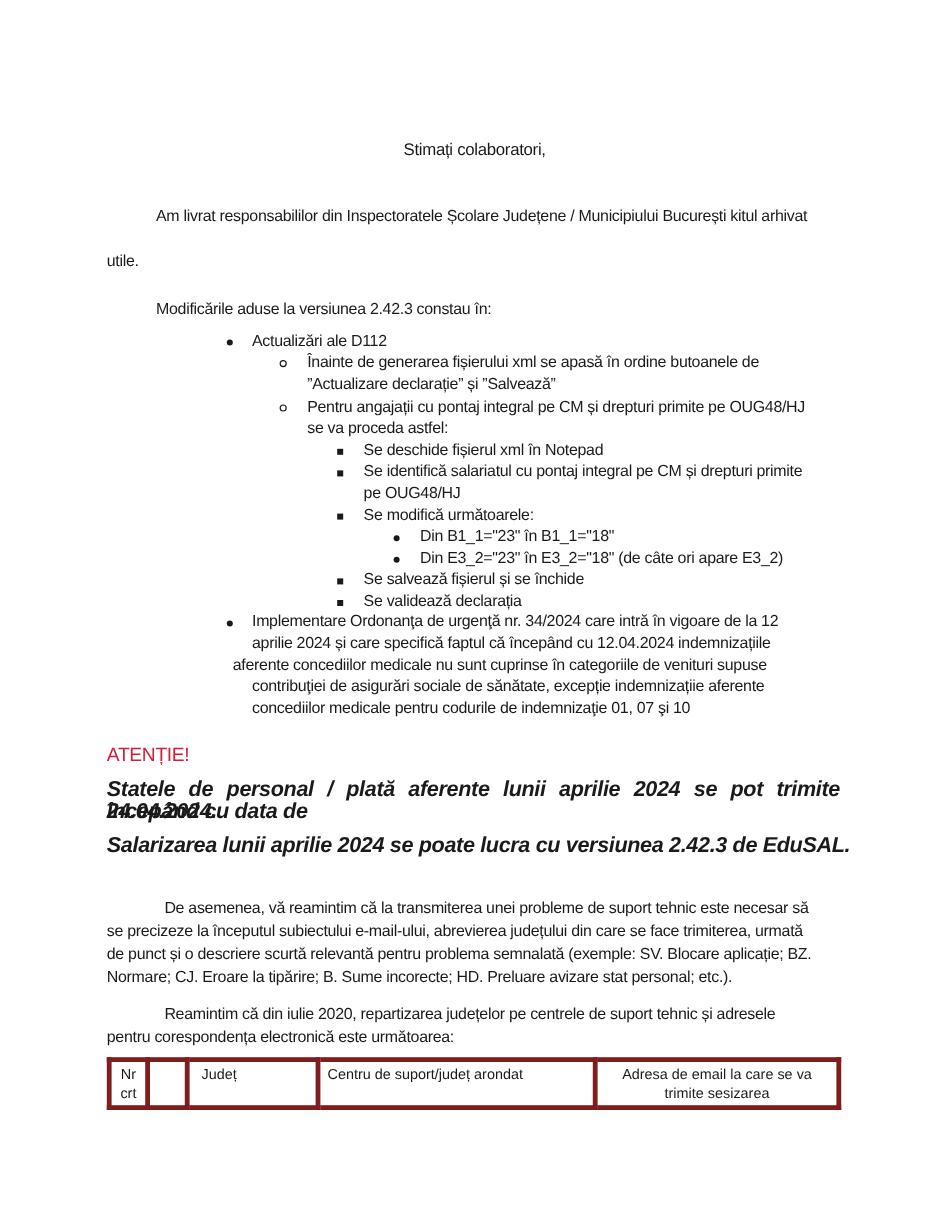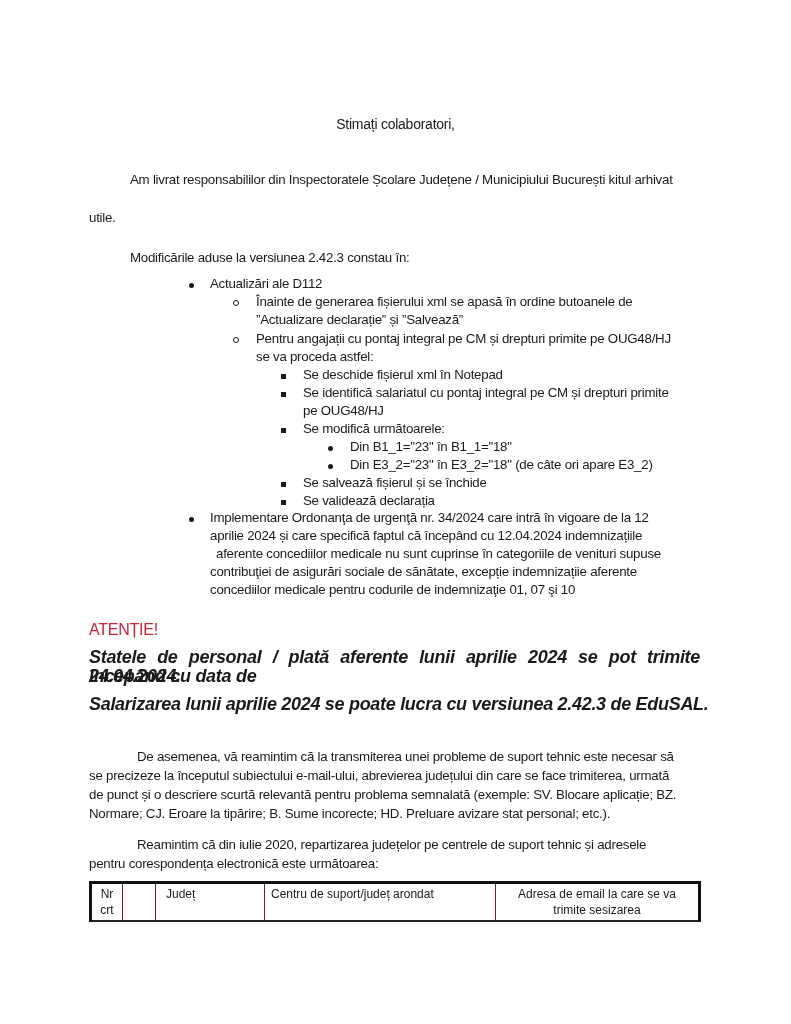--- a/index.html
+++ b/index.html
@@ -10,21 +10,21 @@
   .txt { font-size:13.3px; line-height:19px; white-space:nowrap; letter-spacing:-0.25px; }
   .just { white-space:normal; text-align:justify; text-align-last:left; }
   .title { left:0; width:791px; text-align:center; top:95px; font-size:14px; }
   .red { color:#d1213a; font-size:16px; }
   .bi { font-weight:bold; font-style:italic; font-size:18px; letter-spacing:-0.3px; }
   .bullet-dot { position:absolute; width:5px; height:5px; border-radius:50%; background:#1a1a1a; }
   .bullet-o { position:absolute; width:6px; height:6px; border-radius:50%; border:1px solid #1a1a1a; box-sizing:border-box; }
   .bullet-sq { position:absolute; width:5px; height:5px; background:#1a1a1a; }
   table.grid { position:absolute; left:89px; top:861px; width:612px; border-collapse:collapse;
                font-size:12px; line-height:16px; }
-  table.grid td { border:1px solid #7f1d1d; vertical-align:top; padding:2px 5px; height:38px; box-sizing:border-box; }
+  table.grid td { border:4px solid #7f1d1d; vertical-align:top; padding:2px 5px; height:38px; box-sizing:border-box; }
   table.grid { border-top:3px solid #111; border-right:3px solid #111; border-left:3px solid #111; border-bottom:2px solid #222; }
   .c-center { text-align:center; }
 </style>
 </head>
 <body>
 
 <div class="page">
 
   <div class="abs txt title">Stimați colaboratori,</div>
 
@@ -61,21 +61,21 @@
 
   <span class="bullet-sq" style="left:281px; top:462px;"></span>
   <div class="abs txt" style="left:303px; top:453px;">Se salvează fișierul și se închide</div>
 
   <span class="bullet-sq" style="left:281px; top:480px;"></span>
   <div class="abs txt" style="left:303px; top:471px;">Se validează declarația</div>
 
   <span class="bullet-dot" style="left:189px; top:497px;"></span>
   <div class="abs txt just" style="left:210px; top:488px; width:488px;">Implementare Ordonanţa de urgenţă nr. 34/2024 care intră în vigoare de la 12</div>
   <div class="abs txt just" style="left:210px; top:506px; width:488px;">aprilie 2024 și care specifică faptul că începând cu 12.04.2024 indemnizațiile</div>
-  <div class="abs txt just" style="left:216px; top:524px; width:488px;">aferente concediilor medicale nu sunt cuprinse în categoriile de venituri supuse</div>
+  <div class="abs txt just" style="left:194px; top:524px; width:488px;">aferente concediilor medicale nu sunt cuprinse în categoriile de venituri supuse</div>
   <div class="abs txt just" style="left:210px; top:542px; width:488px;">contribuţiei de asigurări sociale de sănătate, excepție indemnizațiie aferente</div>
   <div class="abs txt" style="left:210px; top:560px;">concediilor medicale pentru codurile de indemnizaţie 01, 07 şi 10</div>
 
   <div class="abs txt red" style="left:89px; top:600px;">ATENȚIE!</div>
   <div class="abs txt just bi" style="left:89px; top:628px; width:611px;">Statele de personal / plată aferente lunii aprilie 2024 se pot trimite începând cu data de</div>
   <div class="abs txt bi" style="left:89px; top:647px;">24.04.2024.</div>
   <div class="abs txt bi" style="left:89px; top:675px;text-align:center;">Salarizarea lunii aprilie 2024 se poate lucra cu versiunea 2.42.3 de EduSAL.</div>
 
   <div class="abs txt just" style="left:89px; top:746px; width:611px;">se precizeze la începutul subiectului e-mail-ului, abrevierea județului din care se face trimiterea, urmată</div>
   <div class="abs txt just" style="left:137px; top:727px; width:563px;">De asemenea, vă reamintim că la transmiterea unei probleme de suport tehnic este necesar să</div>

